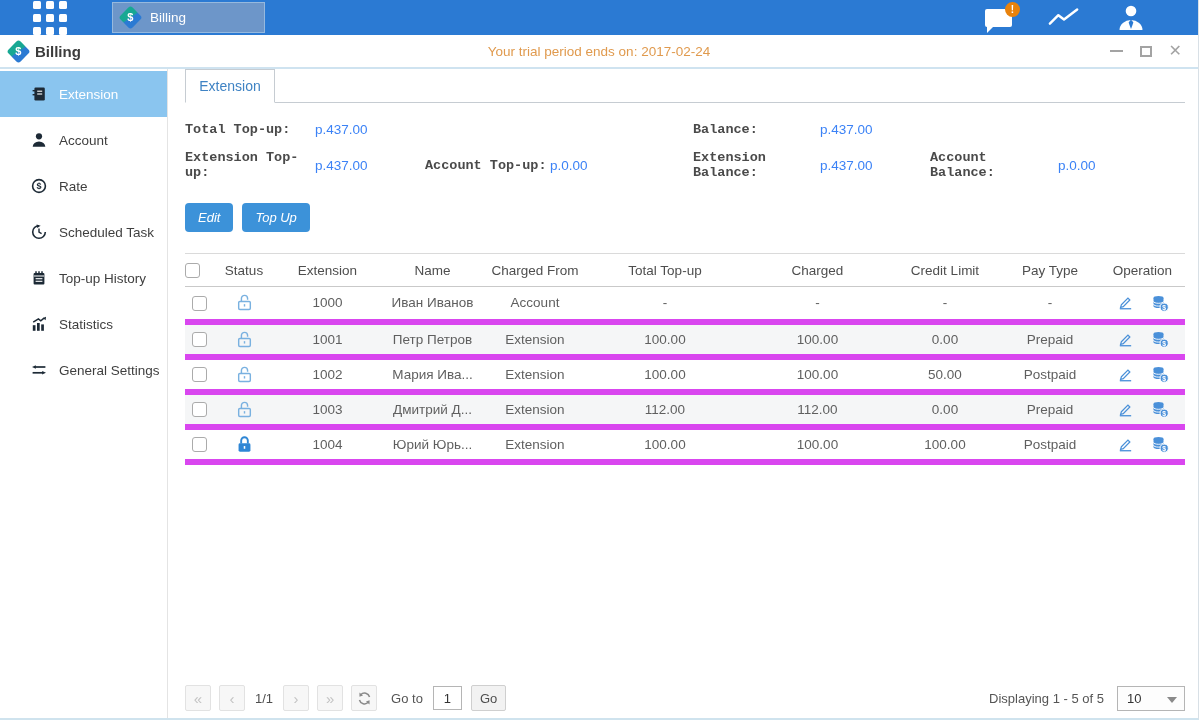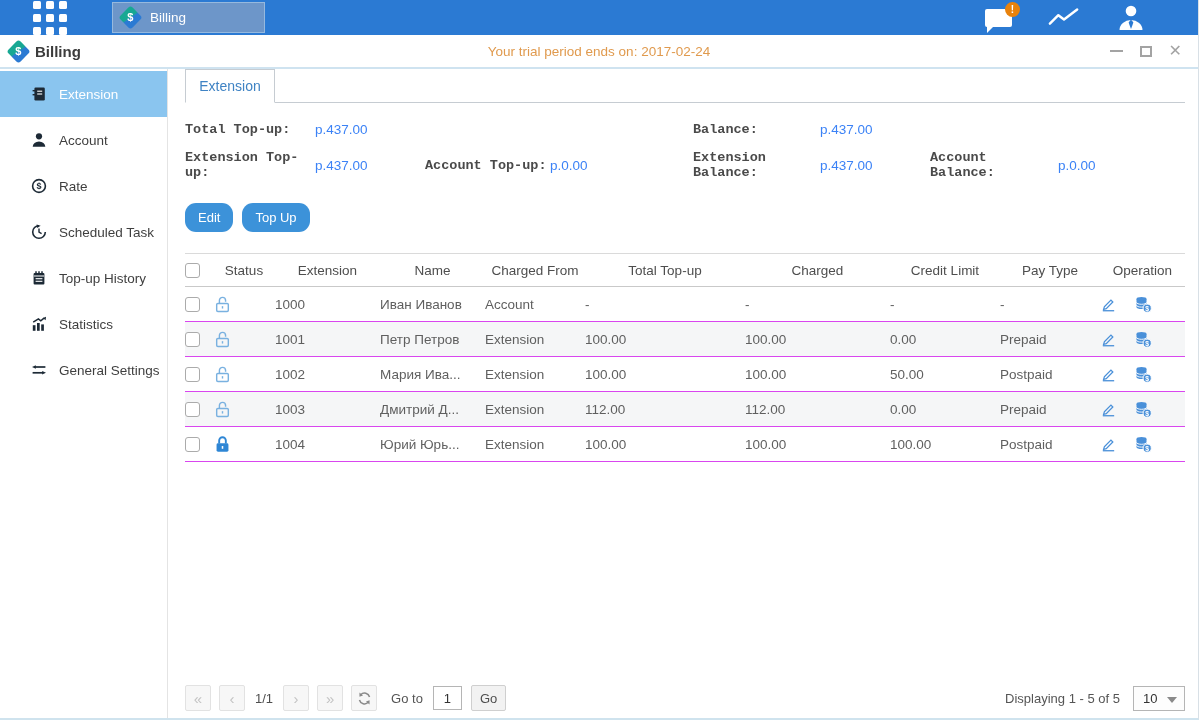--- a/index.html
+++ b/index.html
@@ -45,47 +45,47 @@
   .tabbar { height:34px; border-bottom:1px solid #c6ccd2; display:flex; }
   .tab { width:90px; border:1px solid #c6ccd2; border-bottom:1px solid #fff; margin-bottom:-1px; background:#fff;
          display:flex; align-items:center; justify-content:center; color:#3f83c4; font-size:14px; cursor:pointer; }
 
   .summary { margin-top:19px; display:grid; grid-template-columns:130px 110px 125px 143px 127px 110px 128px auto;
              row-gap:13px; font-size:13.5px; align-items:center; }
   .summary .lbl { font-weight:bold; color:#4a4a4a;font-family:Liberation Mono, monospace; }
   .summary .val { color:#3b82f6; }
 
   .actions { margin-top:23px; display:flex; gap:9px; }
-  .btn { height:29px; background:#3c92d9; color:#fff; border:none; border-radius:11px; font-size:13px;
-         padding:0 13px; font-family:inherit; cursor:pointer; }
+  .btn { height:29px; background:#3c92d9; color:#fff; border:none; border-radius:4px; font-size:13px;
+         padding:0 13px; font-family:inherit; cursor:pointer;font-style:italic; }
 
   table.grid { margin-top:21px; width:100%; border-collapse:collapse; table-layout:fixed; font-size:13.5px; color:#5f5f5f; }
   table.grid th { font-weight:normal; color:#4e4e4e; height:33px; border-top:1px solid #dadada; border-bottom:1px solid #c9c9c9;
                   padding:0; overflow:hidden; white-space:nowrap; }
-  table.grid td { height:35px; text-align:left; border-bottom:1px solid #d946ef; padding:0; overflow:hidden; white-space:nowrap; }
+  table.grid td { height:35px; text-align:center; border-bottom:6px solid #d946ef; padding:0; overflow:hidden; white-space:nowrap; }
   table.grid tr.alt { background:#f5f6f7; }
   th.cbcol, td.cbcol { text-align:left; }
   .checkbox { display:inline-block; width:15px; height:15px; border:1px solid #ababab; border-radius:3px; background:#fff;
               vertical-align:middle; cursor:pointer; }
   .opcell span { display:inline-flex; vertical-align:middle; cursor:pointer; }
   .opcell span + span { margin-left:17px; }
   .statusicn { display:inline-flex; vertical-align:middle; }
 
   
   .pager { position:absolute; left:17px; right:14px; bottom:7px; display:flex; align-items:center; font-size:13px; color:#555; }
   .pbtn { width:26px; height:26px; background:#f7f7f7; border:1px solid #e2e2e2; border-radius:2px;
           display:flex; align-items:center; justify-content:center; color:#c3c3c3; font-size:15px; margin-right:8px; cursor:pointer; }
   .page-label { margin:0 10px 0 2px; color:#4e4e4e; }
   .goto-label { margin:0 10px 0 6px; }
   .goto-input { width:29px; height:24px; border:1px solid #b5b5b5; text-align:center; font-size:13px; color:#333;
                 font-family:inherit; padding:0; }
   .go-btn { margin-left:9px; height:26px; padding:0 8px; background:#f2f2f2; border:1px solid #cfcfcf; border-radius:2px;
             color:#4e4e4e; font-size:13px; font-family:inherit; cursor:pointer; }
   .pager-right { margin-left:auto; display:flex; align-items:center; gap:13px; }
-  .select { width:52px; height:25px; border:1px solid #b5b5b5; background:#fdfdfd; display:flex; align-items:center;
+  .select { width:68px; height:25px; border:1px solid #b5b5b5; background:#fdfdfd; display:flex; align-items:center;
             padding-left:9px; position:relative; cursor:pointer; color:#333; }
   .select .tri { position:absolute; right:7px; top:10px; width:0; height:0;
                  border-left:5px solid transparent; border-right:5px solid transparent; border-top:6px solid #8a8a8a; }
 </style>
 </head>
 <body>
 
 <div class="app">
 
   <div class="taskbar">

